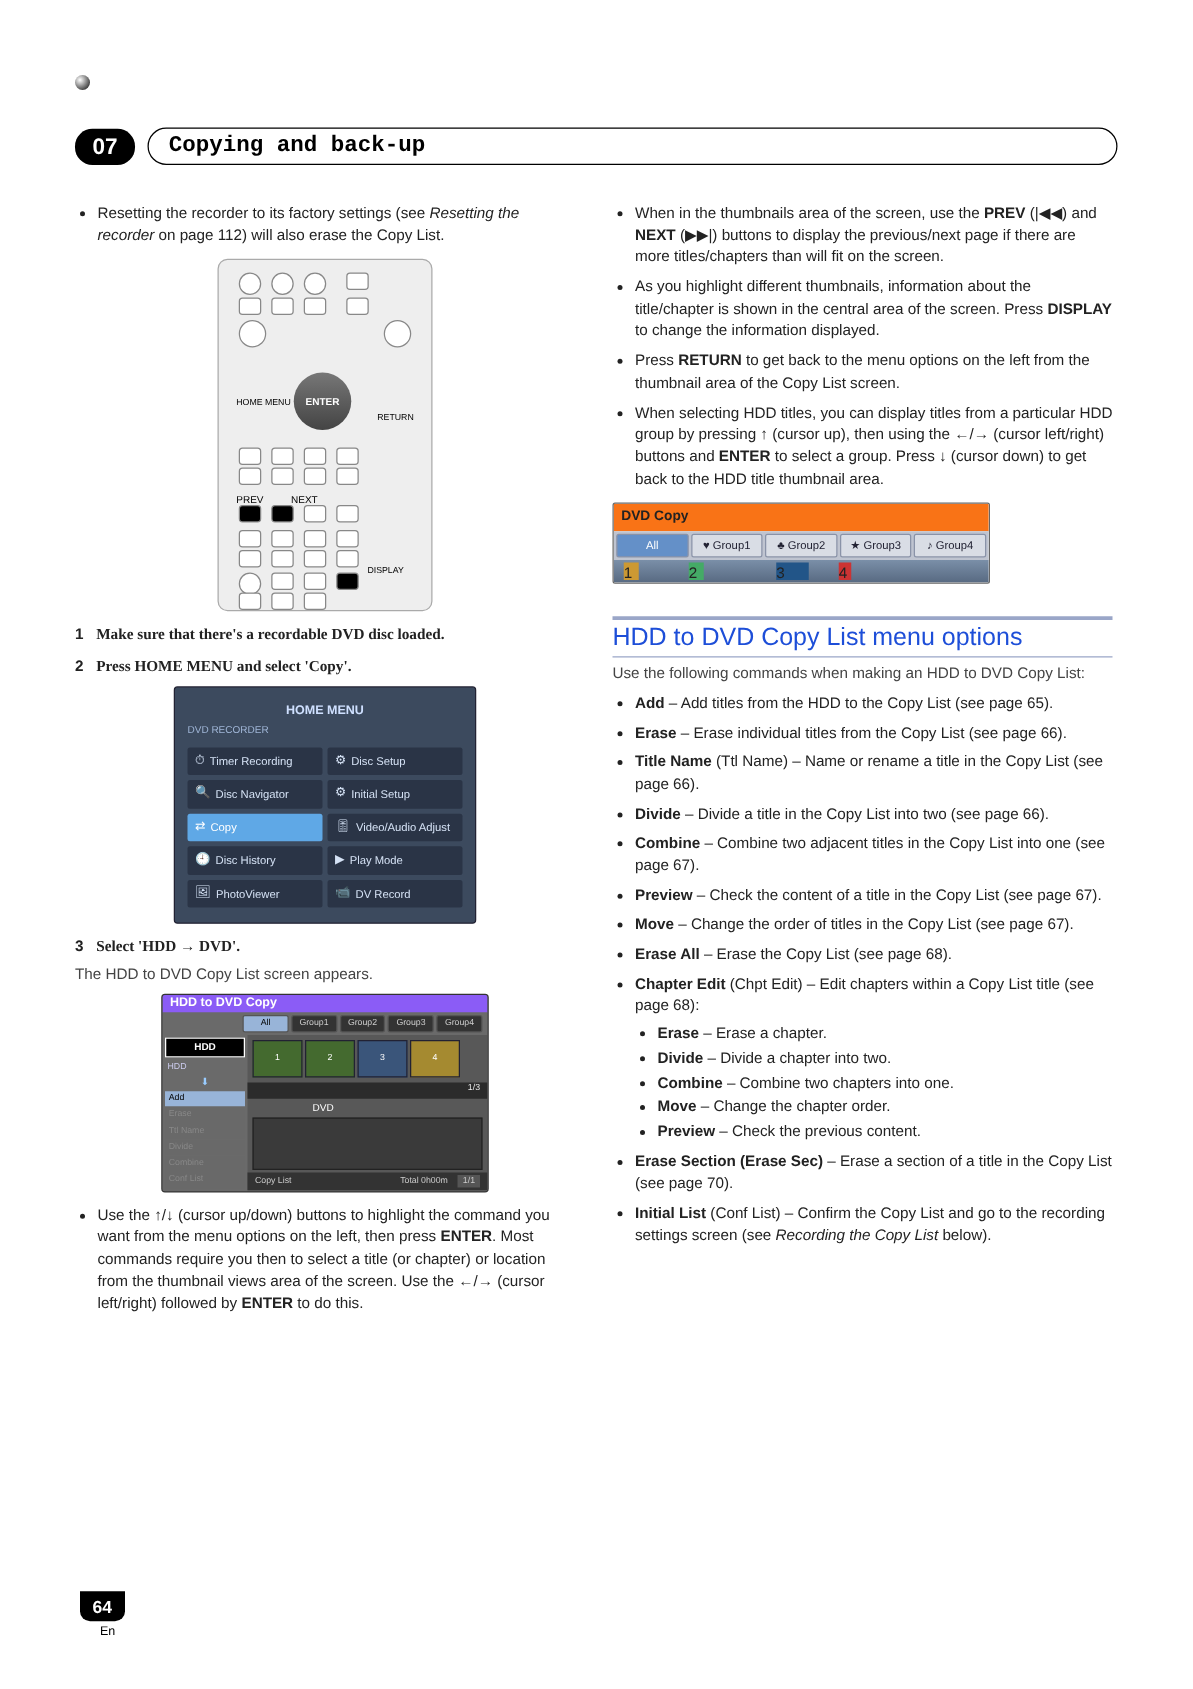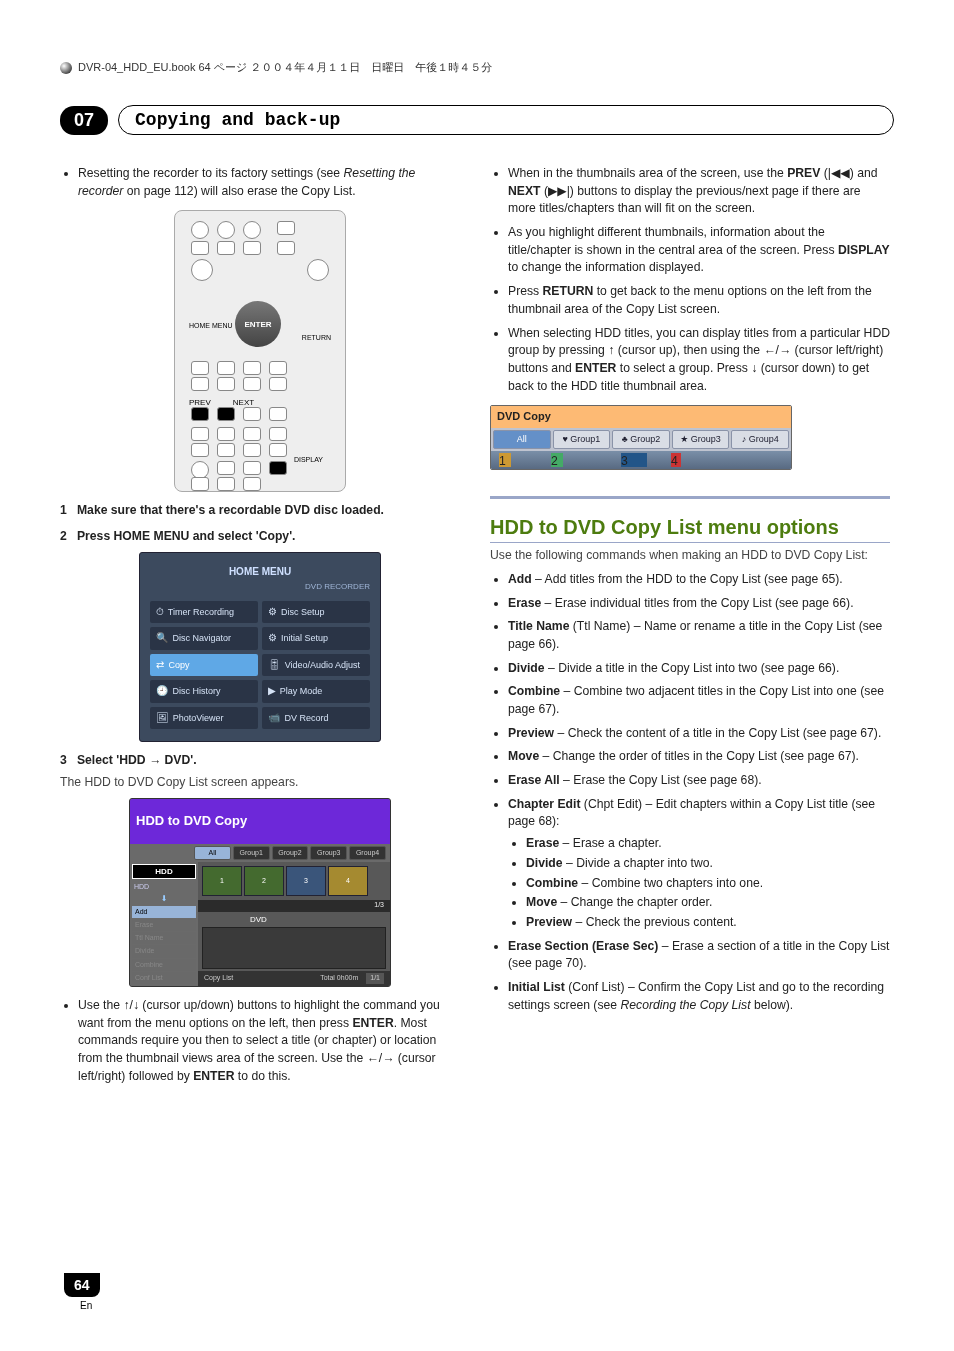--- a/index.html
+++ b/index.html
@@ -50,21 +50,21 @@
   .columns {
     display:flex;gap:30px;
   }
   .col { width: 400px; font-size:12.2px; line-height:1.45; }
   .bullet-list { list-style: disc; padding-left: 18px; margin:0 0 10px 0;}
   .bullet-list > li { margin-bottom:6px; }
   .sub-list { list-style: disc; padding-left: 18px; margin-top:4px;}
   .sub-list > li { margin-bottom:2px; }
   .step-line { margin: 8px 0 4px 0; }
   .step-num { font-weight:bold; }
-  .step-title { font-weight:bold; }
+  .step-title { font-weight:bold;font-family:Liberation Serif, serif; }
   .body-text { color:#444; margin-bottom:6px; }
   .italic { font-style: italic; }
   .bold { font-weight: bold; }
   .remote {
     width:170px;height:280px;margin:6px auto 10px auto;
     background:#eee;border:1px solid #aaa;position:relative;
     border-radius:8px;
   }
   .remote .display-btn {
     position:absolute;bottom:26px;right:22px;font-size:7px;color:#000;
@@ -93,38 +93,38 @@
 
   .home-menu-ui {
     width:220px;margin:6px auto 10px auto;
     background:#3c4a5e;border:1px solid #223;padding:12px 10px;
     border-radius:3px;
   }
   .home-menu-ui .hm-title {
     color:#cfe0ff;font-size:10px;font-weight:bold;text-align:center;margin-bottom:2px;
   }
   .home-menu-ui .hm-sub {
-    color:#9fb5d6;font-size:8px;text-align:right;margin-bottom:8px;
+    color:#9fb5d6;font-size:8px;text-align:left;margin-bottom:8px;
   }
   .hm-grid {
     display:grid;grid-template-columns:1fr 1fr;gap:4px;
   }
   .hm-item {
     background:#2a3446;color:#d5e2f5;font-size:9px;padding:4px 6px;
     border-radius:2px;display:flex;align-items:center;gap:4px;
   }
   .hm-item.sel { background:#5fa8e6;color:#fff; }
   .hm-item .ic { font-size:10px; }
 
   .copy-list-ui {
     width:260px;margin:6px auto 10px auto;background:#6a6a6a;
     border:1px solid #333;border-radius:3px;overflow:hidden;font-size:8px;color:#fff;
   }
   .copy-list-ui .cl-title {
-    background:#6d28d9;padding:13px 6px;font-size:13px;font-weight:bold;
+    background:#8b5cf6;padding:0 6px;font-size:10px;font-weight:bold;
   }
   .cl-top {
     display:flex;gap:2px;padding:2px 4px 2px 64px;background:#6a6a6a;
   }
   .cl-tab { flex:1;text-align:center;background:#333;color:#ccc;padding:1px 2px;
     border:1px solid #555;border-radius:2px;font-size:7px;}
   .cl-tab.sel { background:#98b4d8;color:#000; }
   .cl-body { display:flex; }
   .cl-left {
     width:64px;background:#6a6a6a;display:flex;flex-direction:column;gap:1px;
@@ -147,51 +147,50 @@
     background:#2b2b2b;}
   .cl-lower { height:40px;background:#3a3a3a;margin:2px 4px;border:1px solid #222;}
   .cl-footer { display:flex;justify-content:space-between;font-size:7px;
     padding:2px 6px;background:#333;color:#ccc;}
   .cl-footer .fill { flex:1; }
 
   .dvd-copy-ui {
     width:300px;margin:8px 0;border:1px solid #666;border-radius:2px;overflow:hidden;
   }
   .dvd-copy-ui .dc-title {
-    font-size:11px;font-weight:bold;padding:3px 6px;color:#222;background:#fdba74;
+    font-size:11px;font-weight:bold;padding:3px 6px;color:#222;background:#f97316;
   }
   .dc-tabs { display:flex;gap:2px;background:#bfc4d0;padding:2px; }
   .dc-tab { flex:1;font-size:9px;text-align:center;padding:2px 0;
     background:#d9dde5;color:#223;border:1px solid #8a93a8;border-radius:2px;}
   .dc-tab.sel { background:#6490c8;color:#fff; }
   .dc-strip { height:18px;background:linear-gradient(#7a8fa8,#586a82);position:relative;}
   .dc-strip .frag { position:absolute;top:2px;height:14px;}
   .section-title {
-    font-size:20px;font-weight:bold;color:#4d7c0f;margin:18px 0 4px 0;
-    border-top:3px solid #9aa6c8;border-bottom:1px solid #9aa6c8;padding-top:14px;
+    font-size:20px;font-weight:normal;color:#1d4ed8;margin:18px 0 4px 0;
+    border-top:3px solid #9aa6c8;border-bottom:1px solid #9aa6c8;padding-top:0;
     display:inline-block;width:100%;
   }
   .page-num {
     position:absolute;bottom:54px;left:64px;
     background:#000;color:#fff;font-weight:bold;font-size:14px;
     padding:4px 10px;border-radius:0 0 8px 8px;
   }
   .page-lang {
     position:absolute;bottom:40px;left:80px;font-size:10px;color:#000;
   }
   .arrow { font-family: Arial; }
 </style>
 </head>
 <body>
 
 <div class="page">
 
   <div class="header-line">
     <span class="dot"></span>
-    <span>DVR-04_HDD_EU.book 64 ページ ２００４年４月１１日　日曜日　午後１時４５分</span>
   </div>
 
   <div class="chapter-row">
     <div class="chapter-badge">07</div>
     <div class="chapter-title-wrap">
       <span class="chapter-title">Copying and back-up</span>
     </div>
   </div>
 
   <div class="columns">

